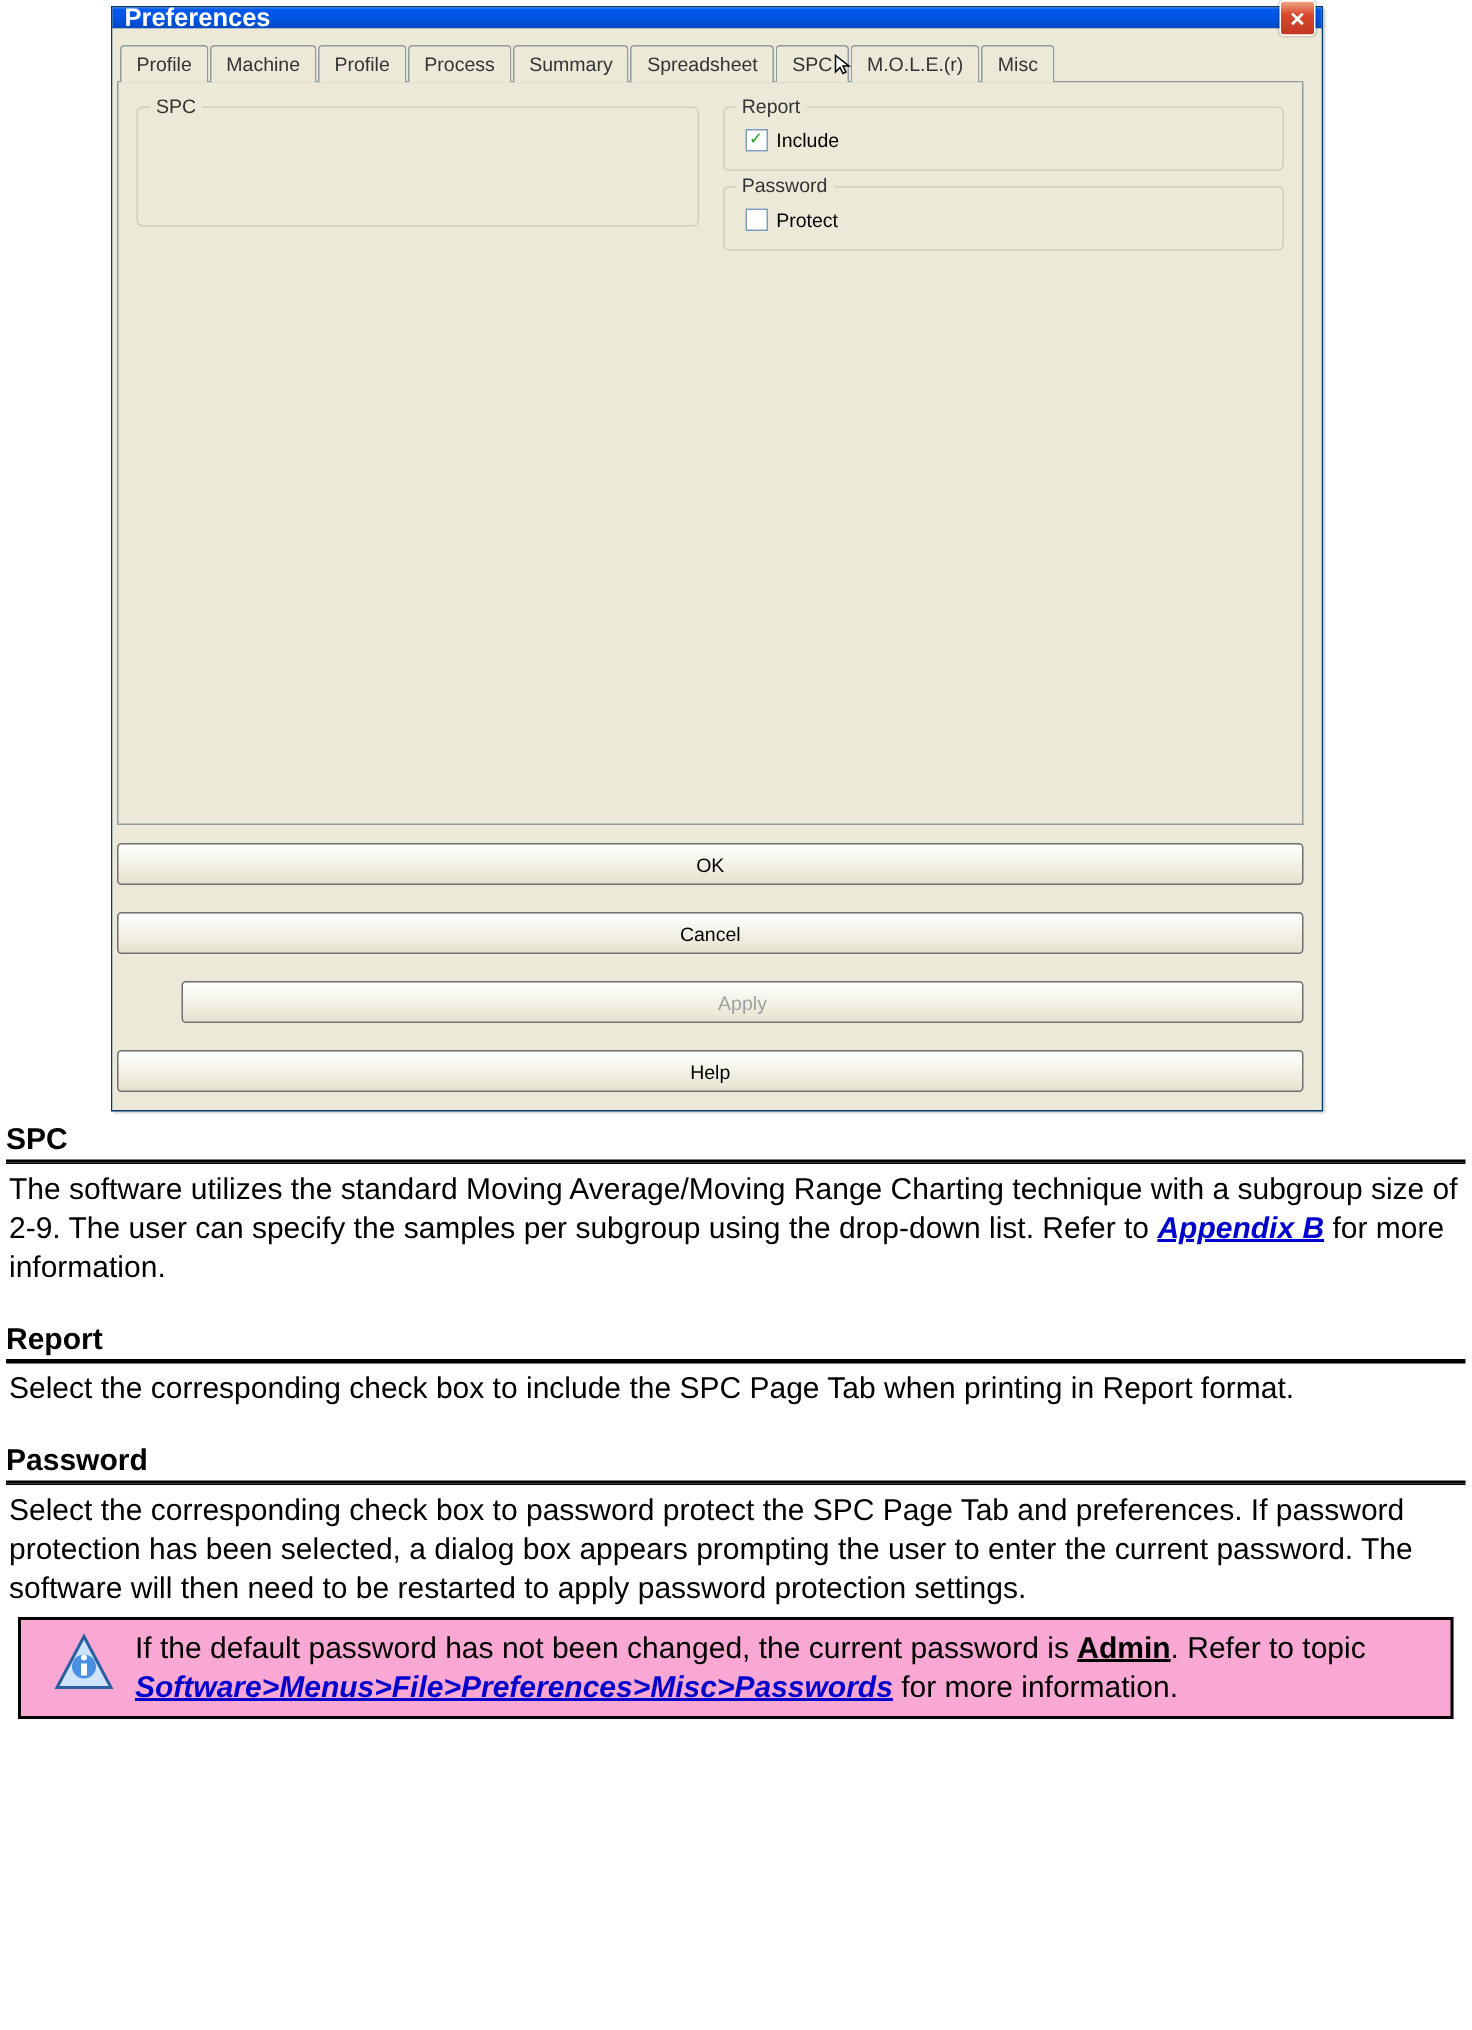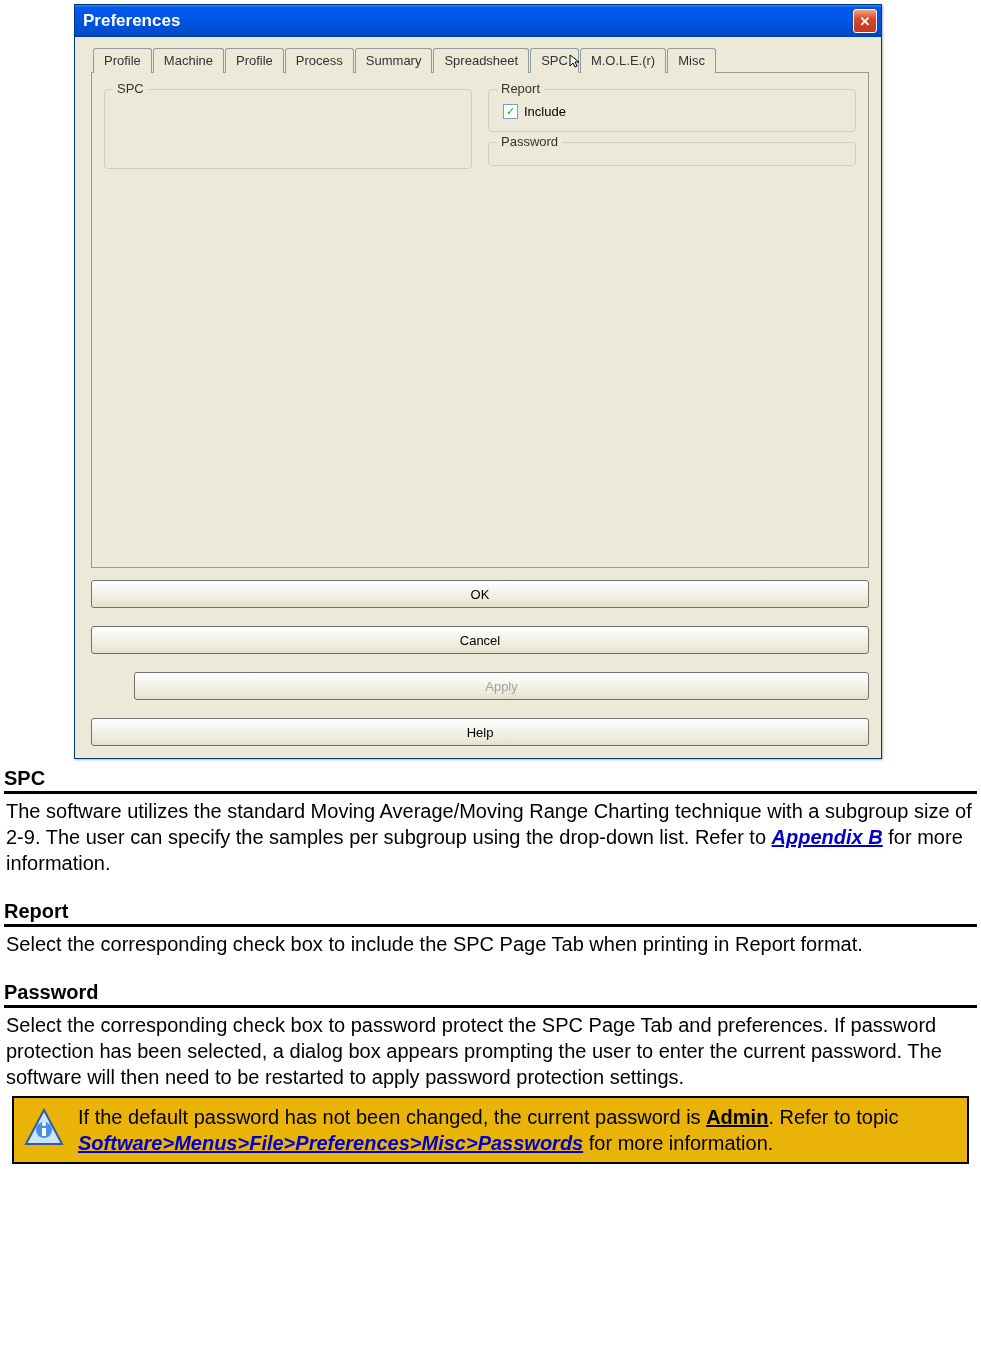--- a/index.html
+++ b/index.html
@@ -15,21 +15,21 @@
   
   
   .xp-window {
     width: 806px;
     margin: 0 0 8px 70px;
     border: 1px solid #003c74;
     background: #ece9d8;
     box-shadow: 1px 1px 2px rgba(0,0,0,0.3);
   }
   .titlebar {
-    height: 32px;
+    height: 14px;
     background: linear-gradient(to bottom, #3a6ea5 0%, #0055e5 8%, #0055e5 40%, #0048c7 88%, #003399 100%);
     background: linear-gradient(to bottom, #1e5fce 0%, #3a93ff 3%, #0058ee 6%, #0054e3 50%, #004ac7 95%, #003399 100%);
     display: flex;
     align-items: center;
     justify-content: space-between;
     padding: 0 4px 0 8px;
     color: #fff;
     font-family: "Trebuchet MS", Tahoma, sans-serif;
     font-size: 17px;
     font-weight: bold;
@@ -45,21 +45,21 @@
     align-items: center;
     justify-content: center;
     font-weight: bold;
     font-size: 13px;
     font-family: Tahoma, sans-serif;
     line-height: 1;
     box-shadow: 0 0 2px rgba(0,0,0,0.4);
   }
   .dialog-body {
     background: #ece9d8;
-    padding: 10px 12px 12px 16px;
+    padding: 10px 12px 12px 3px;
     font-family: Tahoma, sans-serif;
     font-size: 13px;
     color: #000;
     text-align: center;
   }
   .tabs {
     display: flex;
     gap: 0;
     border-bottom: 1px solid #919b9c;
     padding-left: 2px;
@@ -190,24 +190,24 @@
     line-height: 1.3;
   }
   .link {
     color: #0000cc;
     text-decoration: underline;
     font-style: italic;
     font-weight: bold;
   }
   .note-box {
     border: 2px solid #000;
-    background: #eab308;
-    display: flex;
-    align-items: center;
-    padding: 6px 8px;
+    background: #f9a8d4;
+    display: flex;
+    align-items: center;
+    padding: 6px 20px;
     margin: 2px 8px 0 8px;
     gap: 12px;
   }
   .note-icon {
     flex-shrink: 0;
   }
   .note-text { line-height: 1.3; }
 </style>
 </head>
 <body>
@@ -248,20 +248,24 @@
       <div class="right-panel">
         <div class="groupbox">
           <span class="groupbox-label">Report</span>
           <div class="checkbox-row">
             <span class="xp-checkbox">✓</span>
             <span>Include</span>
           </div>
         </div>
         <div class="groupbox">
           <span class="groupbox-label">Password</span>
+          <div class="checkbox-row">
+            <span class="xp-checkbox"></span>
+            <span>Protect</span>
+          </div>
         </div>
       </div>
     </div>
 
     <div class="button-row">
       <div class="xp-btn">OK</div>
       <div class="xp-btn">Cancel</div>
       <div class="xp-btn disabled">Apply</div>
       <div class="xp-btn">Help</div>
     </div>

